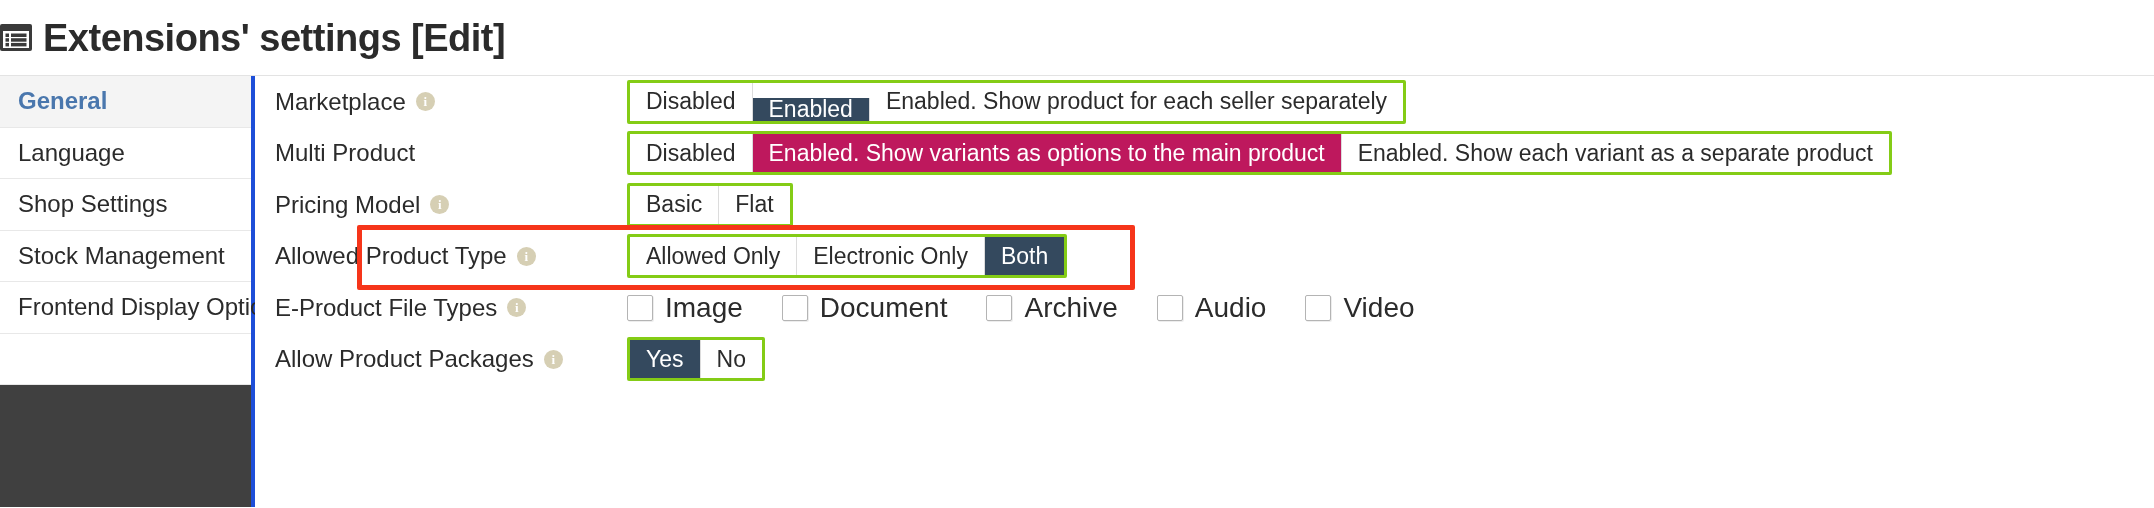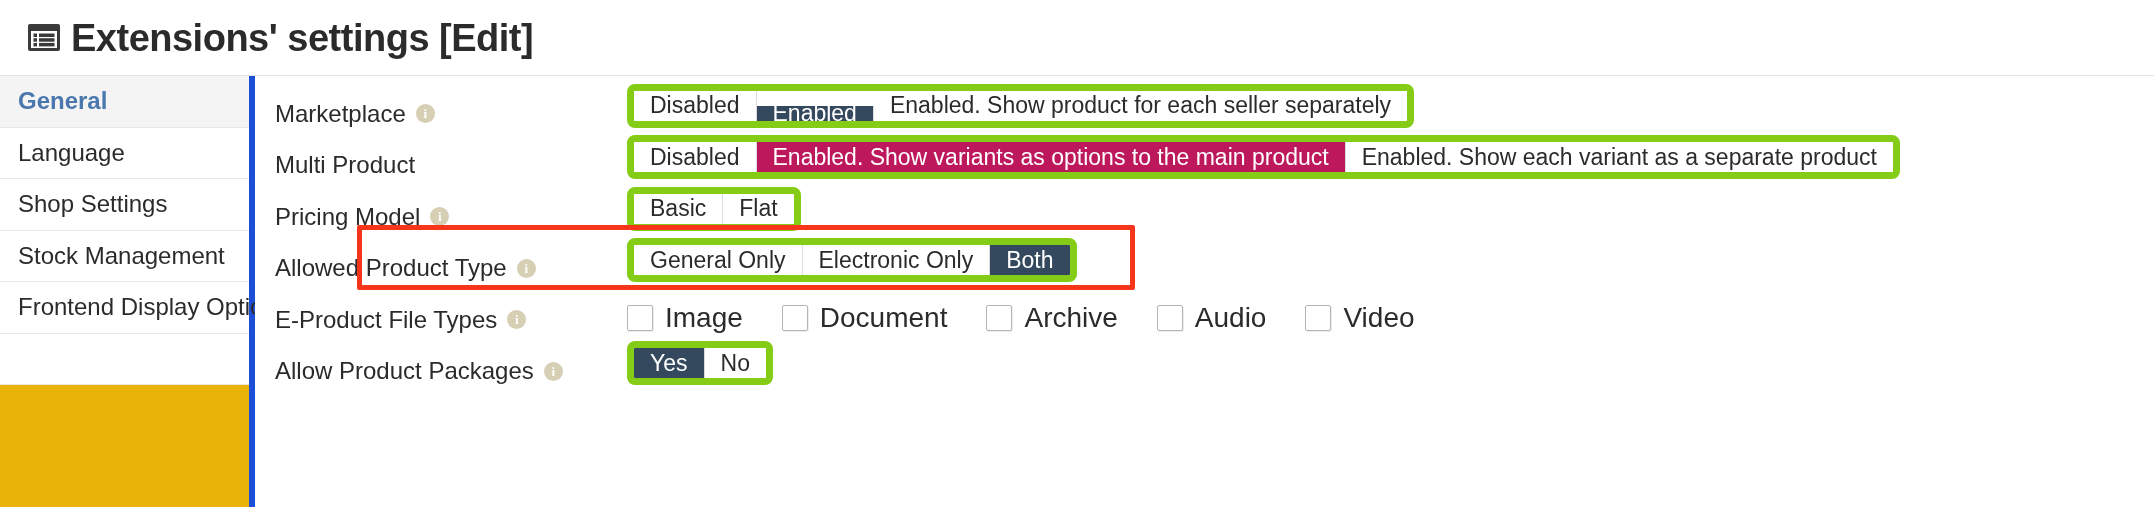--- a/index.html
+++ b/index.html
@@ -10,21 +10,21 @@
     font-family: "Liberation Sans", sans-serif;
     overflow: hidden;
   }
   .page { position: relative; width: 2154px; height: 508px; background: #fff; }
 
   
   .titlebar {
     height: 76px;
     display: flex;
     align-items: center;
-    padding-left: 28px;
+    padding-left: 0;
     border-bottom: 1px solid #e3e3e3;
     background: #fff;
   }
   .title-icon {
     width: 32px; height: 27px;
     margin-right: 11px;
     flex: 0 0 auto;
     display: block;
   }
   .title-text {
@@ -40,22 +40,22 @@
   .body {
     display: flex;
     height: 431px;
     align-items: stretch;
   }
 
   
   .sidebar {
     width: 255px;
     flex: 0 0 255px;
-    border-right: 6px solid #1d4ed8;
-    background: #eab308;
+    border-right: 4px solid #1d4ed8;
+    background: #404040;
   }
   .side-item {
     height: 51.5px;
     display: flex;
     align-items: center;
     padding-left: 18px;
     border-bottom: 1px solid #e8e8e8;
     font-size: 24px;
     color: #2b2b2b;
     white-space: nowrap;
@@ -71,21 +71,21 @@
   
   .form {
     flex: 1 1 auto;
     padding-left: 20px;
     background: #fff;
     position: relative;
   }
   .row {
     height: 51.5px;
     display: flex;
-    align-items: flex-end;
+    align-items: center;
     position: relative;
   }
   .row-label {
     font-size: 24px;
     color: #2b2b2b;
     white-space: nowrap;
     display: flex;
     align-items: center;
     width: 352px;
     flex: 0 0 352px;
@@ -104,22 +104,22 @@
     justify-content: center;
     line-height: 1;
     flex: 0 0 auto;
     cursor: pointer;
   }
   .row-control { display: flex; align-items: center; }
 
   
   .btn-group {
     display: inline-flex;
-    border: 7px solid #84cc16;
-    border-radius: 8px;
+    border: 3px solid #84cc16;
+    border-radius: 2px;
     overflow: hidden;
     background: #fff;
     height: 44px;
   }
   .btn {
     display: flex;
     align-items: center;
     padding: 0 16px;
     font-size: 23px;
     color: #2b2b2b;
@@ -242,21 +242,21 @@
         </div>
       </div>
 
       <div class="row">
         <div class="row-label">
           <span>Allowed Product Type</span>
           <span class="info-icon" style="background: rgb(214, 207, 180);">i</span>
         </div>
         <div class="row-control">
           <div class="btn-group">
-            <div class="btn">General Only</div>
+            <div class="btn">Allowed Only</div>
             <div class="btn">Electronic Only</div>
             <div class="btn sel" style="background: rgb(52, 73, 94);">Both</div>
           </div>
         </div>
       </div>
 
       <div class="row">
         <div class="row-label">
           <span>E-Product File Types</span>
           <span class="info-icon" style="background: rgb(214, 207, 180);">i</span>

